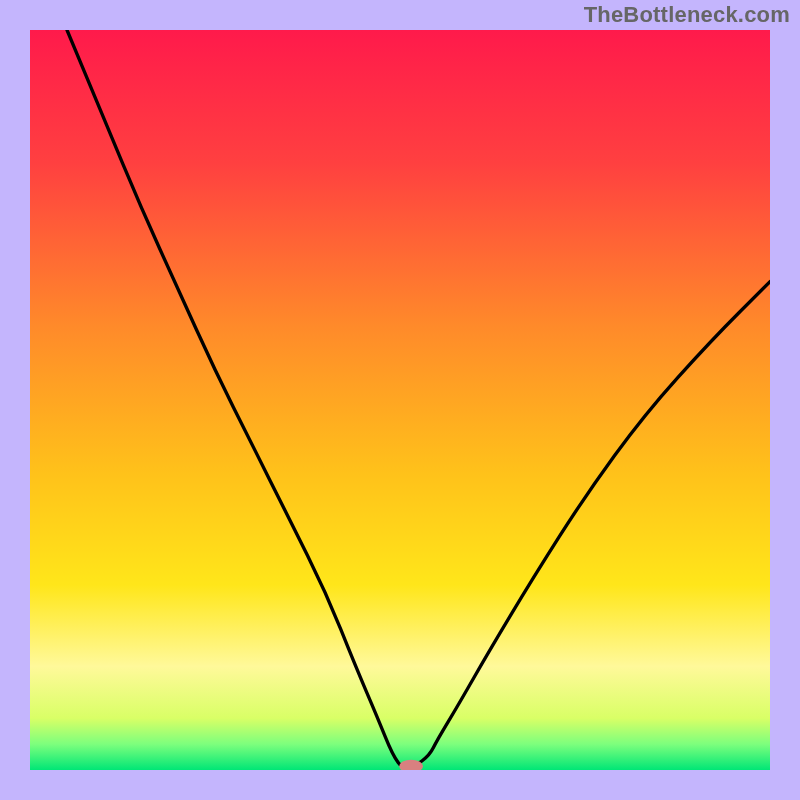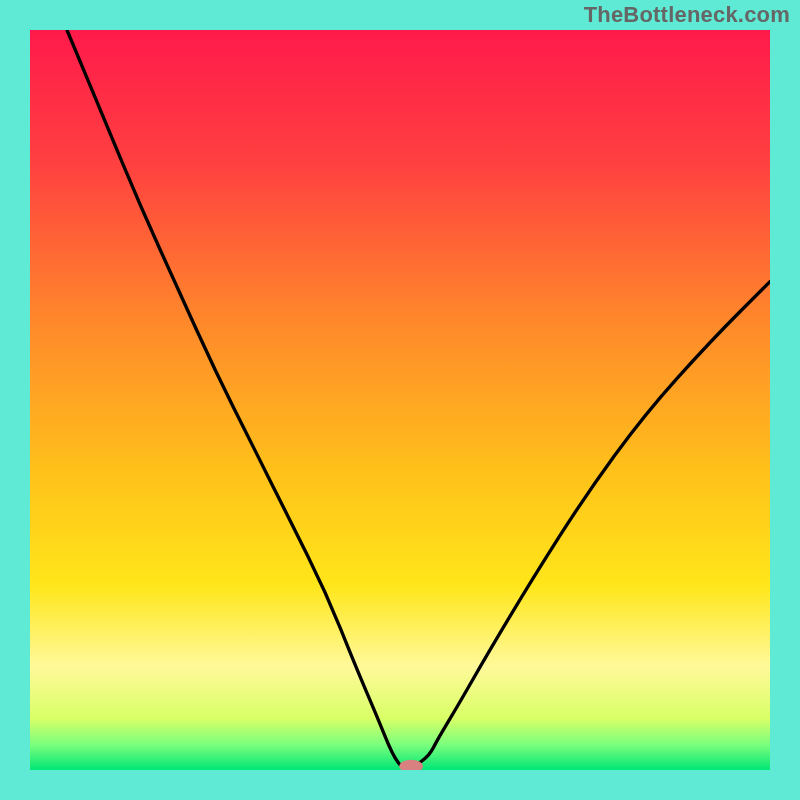--- a/index.html
+++ b/index.html
@@ -8,21 +8,21 @@
     width: 800px;
     height: 800px;
     overflow: hidden;
     background: #000;
     font-family: Arial, Helvetica, sans-serif;
   }
   .stage {
     position: relative;
     width: 800px;
     height: 800px;
-    background: #5eead4;
+    background: #c4b5fd;
   }
   .watermark {
     position: absolute;
     top: 2px;
     right: 10px;
     font-size: 22px;
     font-weight: 600;
     color: #666;
     letter-spacing: 0.2px;
     user-select: none;

